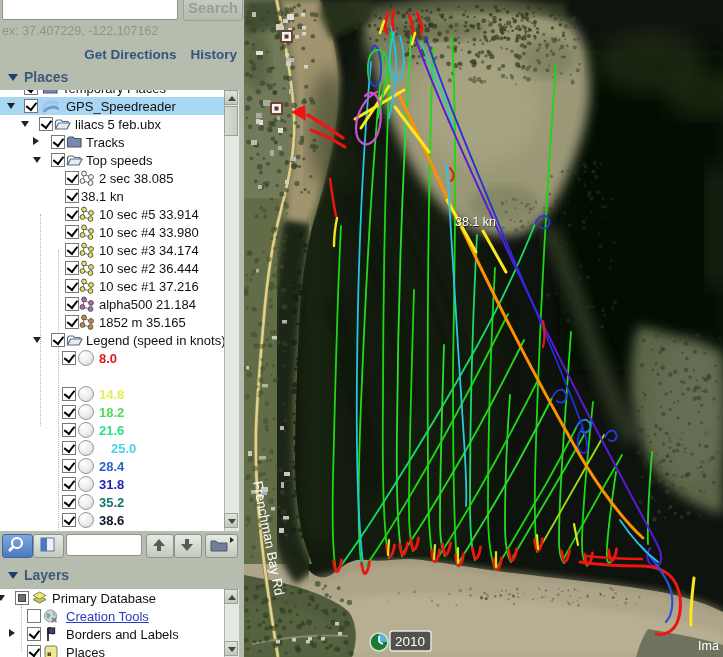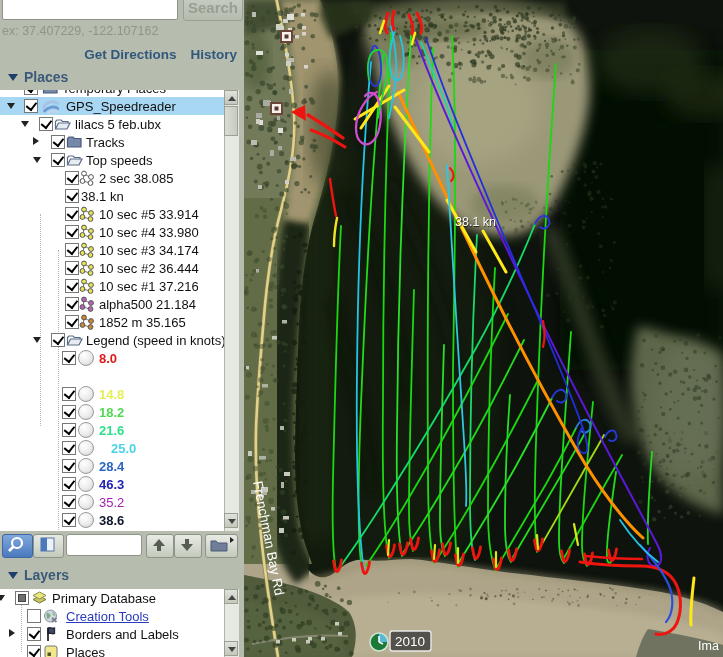--- a/index.html
+++ b/index.html
@@ -286,26 +286,26 @@
         <span class="txt" style="left:99px;color:#4ad2e6;font-weight:bold;margin-left:12px;">25.0</span>
       </div>
       <div class="row" style="top:367px;">
         <span class="cb ck" style="left:62px;"></span>
         <span class="sph" style="left:78px;"></span>
         <span class="txt" style="left:99px;color:#2a64c4;font-weight:bold;">28.4</span>
       </div>
       <div class="row" style="top:385px;">
         <span class="cb ck" style="left:62px;"></span>
         <span class="sph" style="left:78px;"></span>
-        <span class="txt" style="left:99px;color:#2222b2;font-weight:bold;">46.3</span>
+        <span class="txt" style="left:99px;color:#2222b2;font-weight:bold;">31.8</span>
       </div>
       <div class="row" style="top:403px;">
         <span class="cb ck" style="left:62px;"></span>
         <span class="sph" style="left:78px;"></span>
-        <span class="txt" style="left:99px;color:#a21caf;font-weight:normal;">35.2</span>
+        <span class="txt" style="left:99px;color:#0f766e;font-weight:bold;">35.2</span>
       </div>
       <div class="row" style="top:421px;">
         <span class="cb ck" style="left:62px;"></span>
         <span class="sph" style="left:78px;"></span>
         <span class="txt" style="left:99px;color:#0f172a;font-weight:bold;">38.6</span>
       </div>
     </div>
   <div class="abs" id="tbar">
      <div class="tbtn" id="tb-search"><svg width="27" height="20" viewBox="0 0 27 20">
           <circle cx="14" cy="8" r="5" fill="none" stroke="#fff" stroke-width="2.2"></circle>

